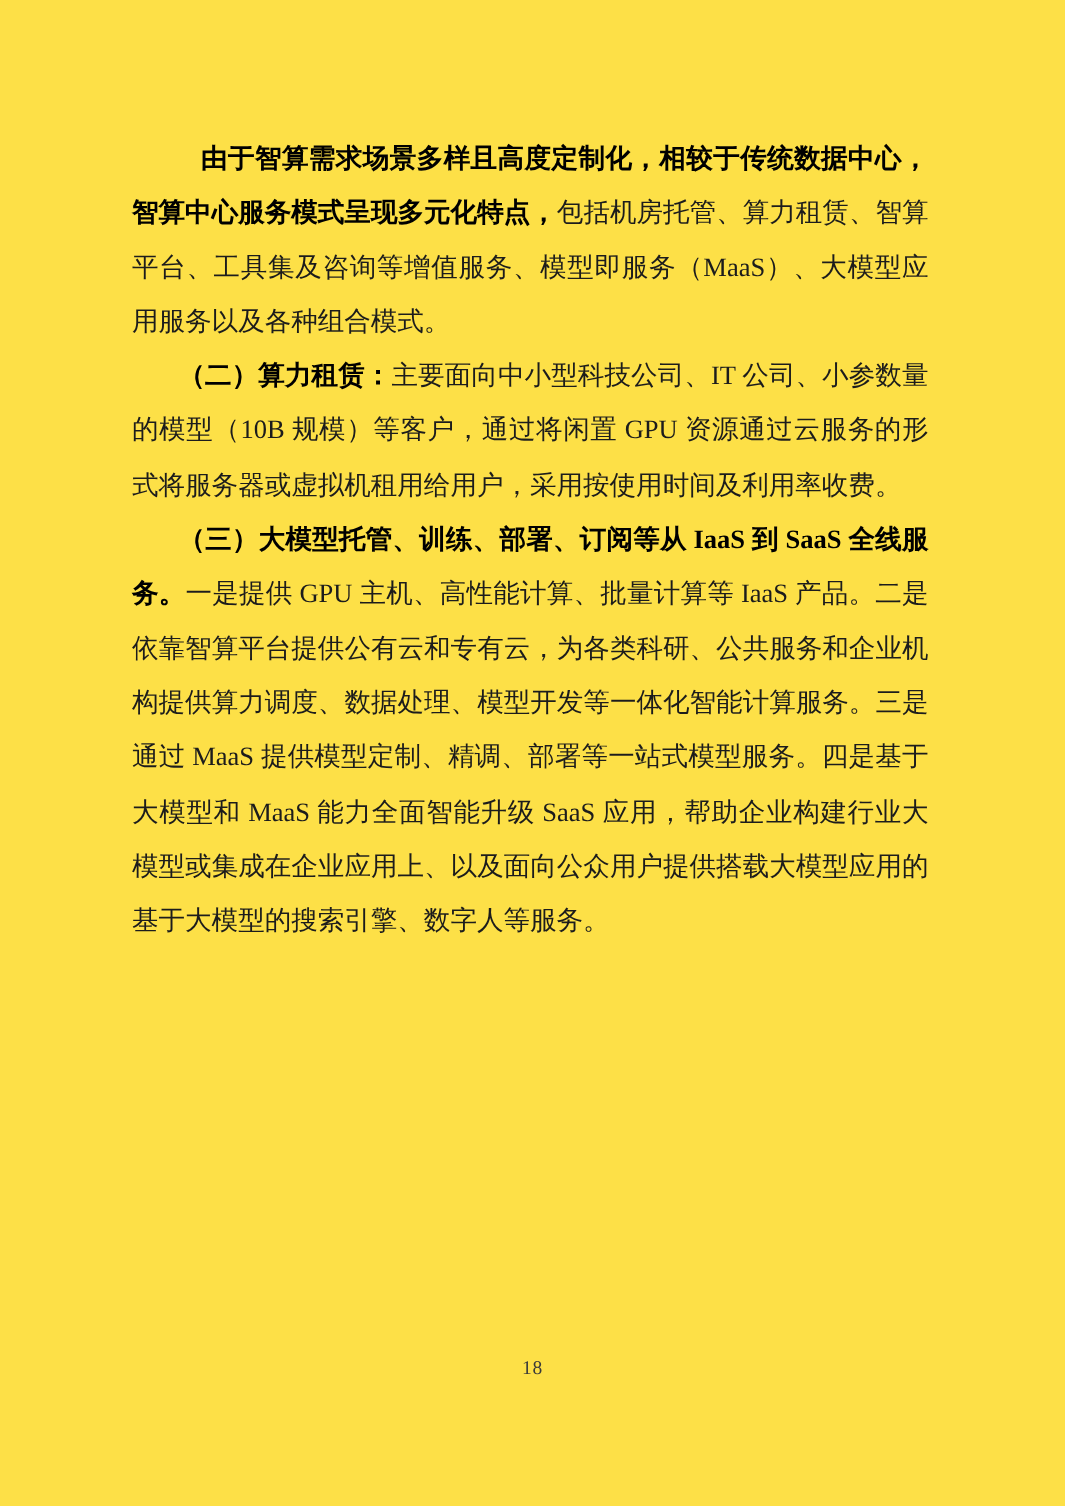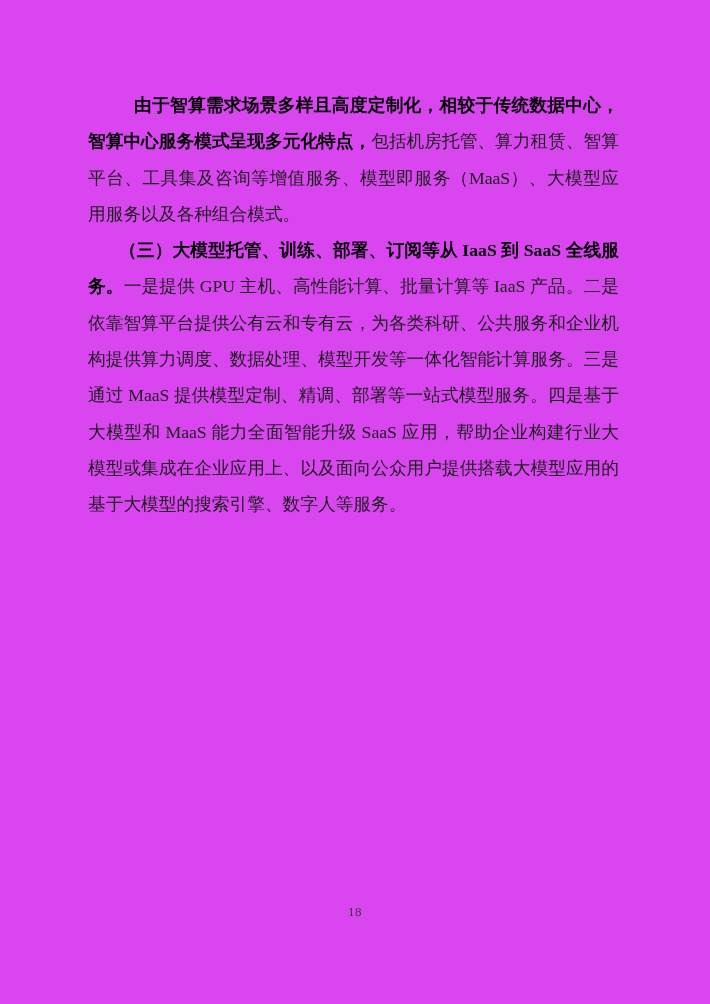--- a/index.html
+++ b/index.html
@@ -4,21 +4,21 @@
 <style>
   html, body {
     margin: 0;
     padding: 0;
     background: #ffffff;
   }
   .page {
     position: relative;
     width: 710px;
     height: 1004px;
-    background: #d946ef;
+    background: #fde047;
     font-family: "Liberation Serif", serif;
     overflow: hidden;
   }
   .doc-body {
     position: absolute;
     left: 88px;
     top: 87px;
     width: 531px;
     font-size: 17.7px;
     line-height: 36.3px;
@@ -52,16 +52,17 @@
     color: #3a3a3a;
     letter-spacing: 0.5px;
   }
 </style>
 </head>
 <body>
 
 <div class="page">
   <div class="doc-body">
       <p class="para"><span class="run bold">由于智算需求场景多样且高度定制化，相较于传统数据中心，智算中心服务模式呈现多元化特点，</span><span class="run">包括机房托管、算力租赁、智算平台、工具集及咨询等增值服务、模型即服务（MaaS）、大模型应用服务以及各种组合模式。</span></p>
+      <p class="para"><span class="run bold">（二）算力租赁：</span><span class="run">主要面向中小型科技公司、IT 公司、小参数量的模型（10B 规模）等客户，通过将闲置 GPU 资源通过云服务的形式将服务器或虚拟机租用给用户，采用按使用时间及利用率收费。</span></p>
       <p class="para"><span class="run bold">（三）大模型托管、训练、部署、订阅等从 IaaS 到 SaaS 全线服务。</span><span class="run">一是提供 GPU 主机、高性能计算、批量计算等 IaaS 产品。二是依靠智算平台提供公有云和专有云，为各类科研、公共服务和企业机构提供算力调度、数据处理、模型开发等一体化智能计算服务。三是通过 MaaS 提供模型定制、精调、部署等一站式模型服务。四是基于大模型和 MaaS 能力全面智能升级 SaaS 应用，帮助企业构建行业大模型或集成在企业应用上、以及面向公众用户提供搭载大模型应用的基于大模型的搜索引擎、数字人等服务。</span></p>
     </div>
   <div class="page-number">18</div>
 </div>
 
 </body></html>

